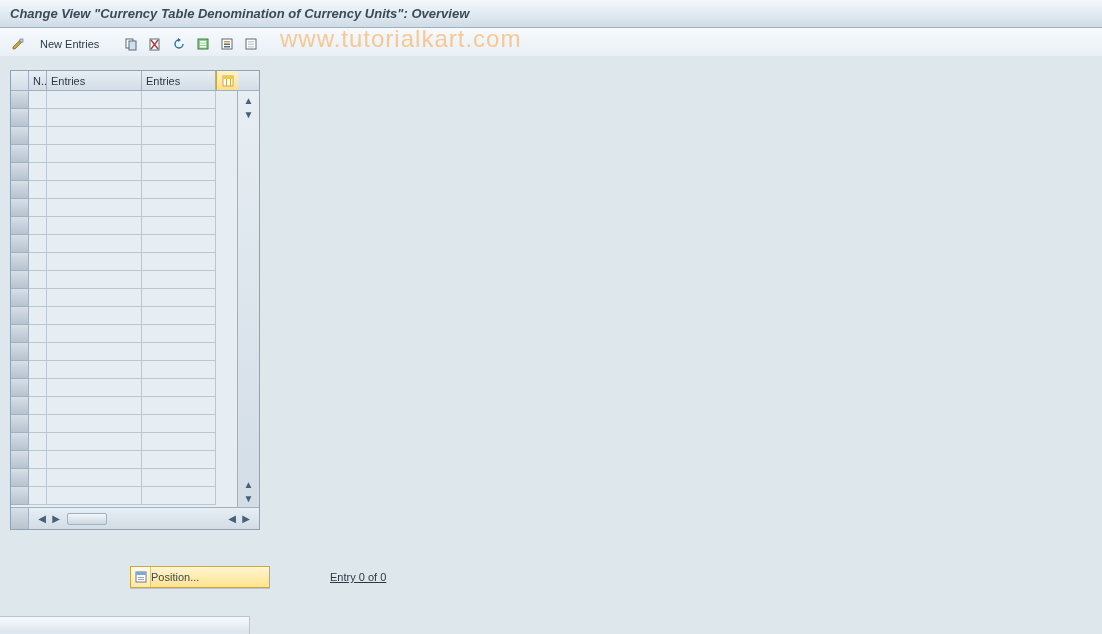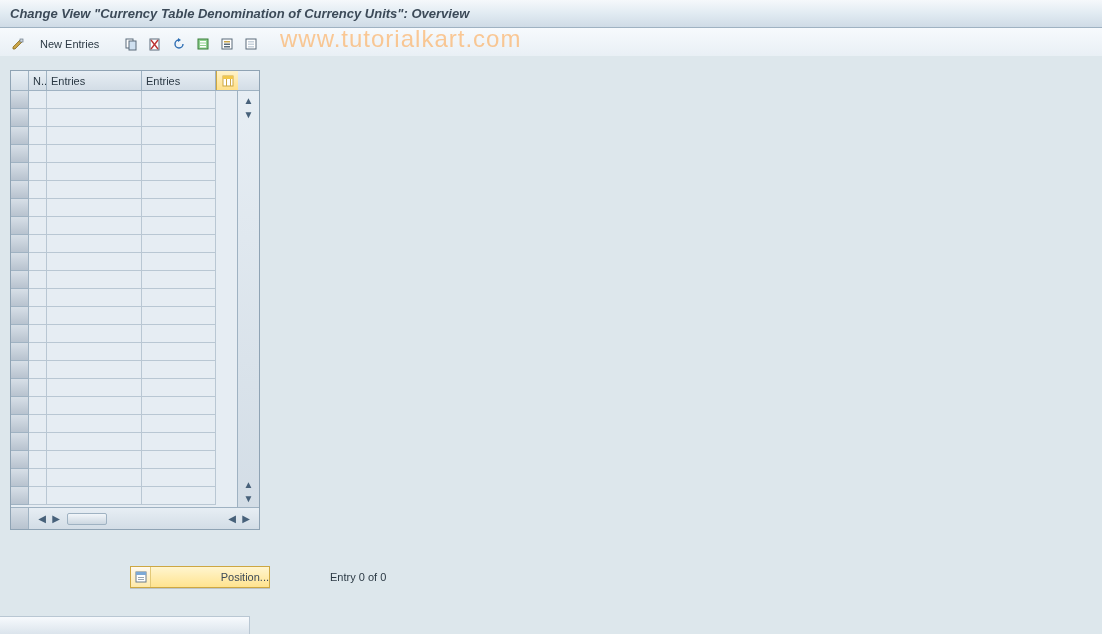--- a/index.html
+++ b/index.html
@@ -155,23 +155,23 @@
     cursor:pointer;
     box-shadow:0 1px 0 rgba(0,0,0,0.15);
   }
   .position-btn .pbi {
     width:20px; height:100%;
     display:flex; align-items:center; justify-content:center;
     border-right:1px solid #e3c977;
     background: linear-gradient(to bottom,#fffaf0,#ffe9a8);
   }
   .position-btn .pbl {
-    flex:1; text-align:right; color:#3c4a58;
-  }
-  .entry-text { color:#2b3944; }
+    flex:1; text-align:left; color:#3c4a58;
+  }
+  .entry-text { color:#2b3944;text-decoration:underline; }
 
   
   .status-strip {
     position:absolute; left:0; bottom:0;
     width:250px; height:18px;
     background: linear-gradient(to bottom,#f7fafd,#dbe4ec);
     border-top:1px solid #b9c7d3;
     border-right:1px solid #b9c7d3;
   }
 

